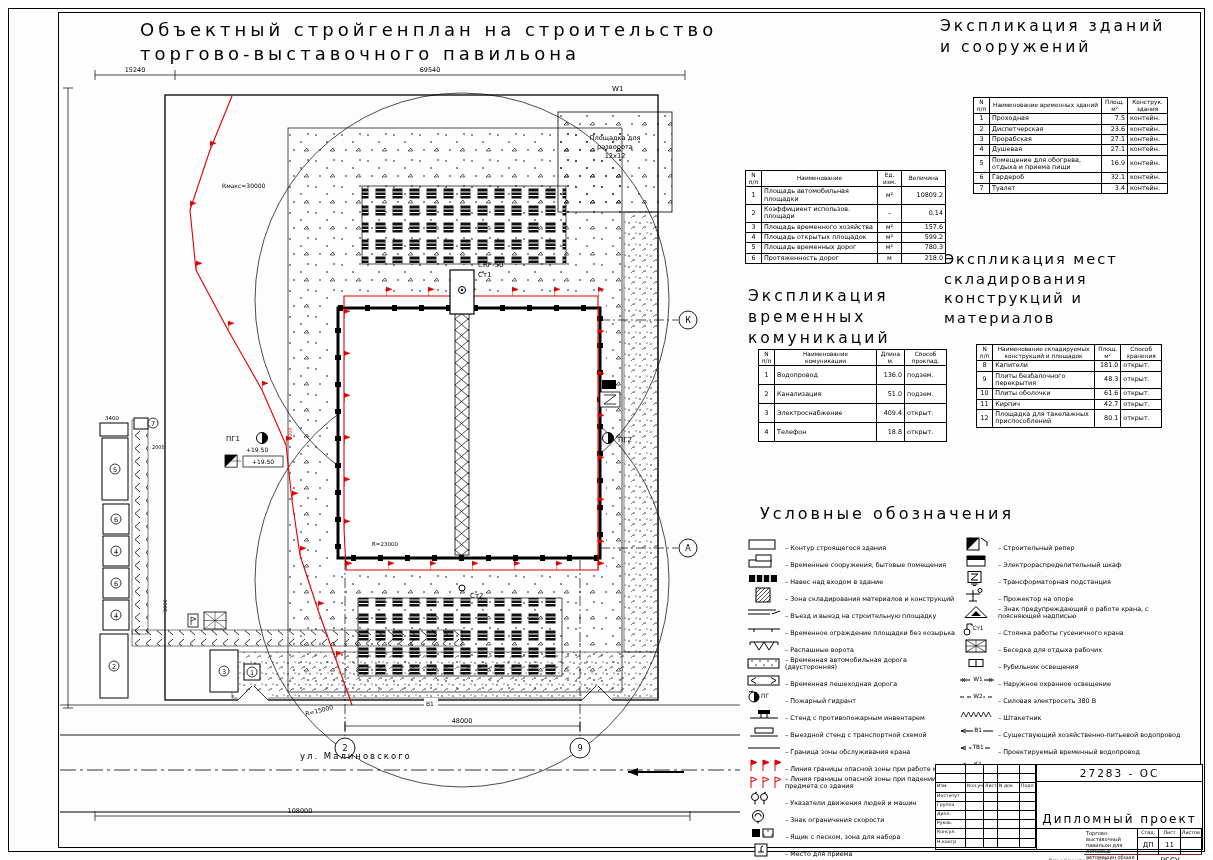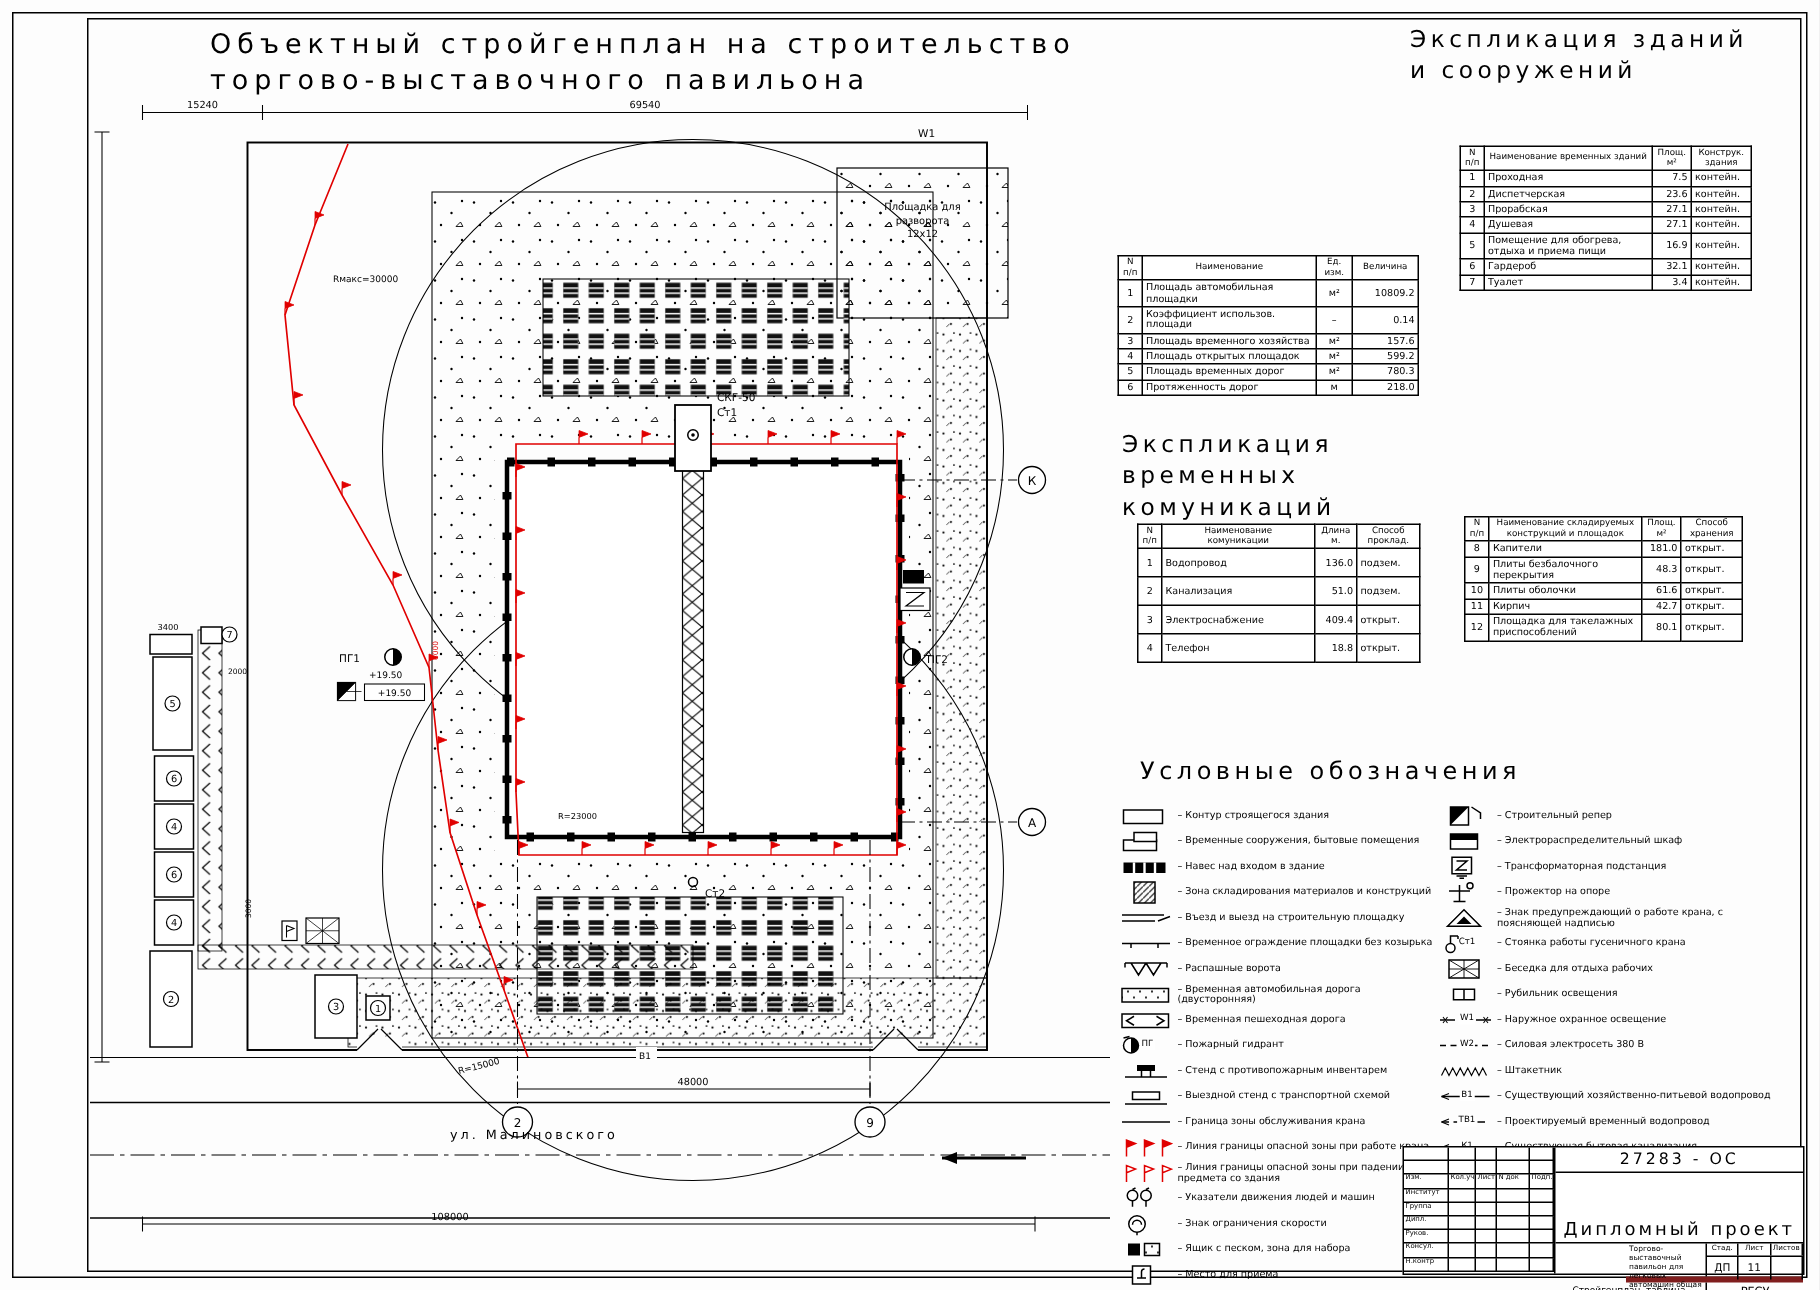--- a/index.html
+++ b/index.html
@@ -24,41 +24,41 @@
   table.dt td.c{text-align:center;}
   table.dt td.r{text-align:right;}
   .t-tep{left:745px;top:170px;width:200px;}
   .t-bld{left:973px;top:97px;width:194px;}
   .t-comm{left:758px;top:349px;width:188px;}
   .t-stor{left:976px;top:344px;width:186px;}
   
   .lcol{display:flex;flex-direction:column;}
   .lcol-left{left:745px;top:536px;width:212px;}
   .lcol-right{left:958px;top:536px;width:234px;}
-  .litem{display:flex;align-items:center;min-height:15.6px;margin-bottom:1px;}
+  .litem{display:flex;align-items:flex-end;min-height:15.6px;margin-bottom:1px;}
   .lsymbox{position:relative;width:40px;flex:0 0 40px;height:16px;}
   .lsym{width:38px;height:16px;display:block;}
   .ltag{position:absolute;left:50%;top:50%;transform:translate(-50%,-50%);
         background:#fff;font-size:5.8px;line-height:1;padding:0 1px;}
   .ltag:empty{display:none;}
   .llabel{font-size:6.4px;line-height:1.12;}
   .llabel::before{content:"– ";}
   
   .stamp{left:935px;top:764px;width:266px;height:84px;border:1.4px solid #000;display:flex;background:#fff;}
   .stamp *{box-sizing:border-box;}
   .stamp-left{flex:0 0 100px;display:grid;grid-template-columns:30px 18px 14px 22px 16px;
        grid-auto-rows:9.2px;border-right:1px solid #000;}
   .stamp-left div{border-right:1px solid #000;border-bottom:1px solid #000;font-size:4.6px;
        line-height:1;padding:1px 1px;overflow:hidden;white-space:nowrap;}
   .stamp-right{flex:1;display:flex;flex-direction:column;}
   .st-code{height:17px;border-bottom:1px solid #000;text-align:center;font-size:10.5px;
        letter-spacing:2px;line-height:17px;}
   .st-proj{height:19px;border-bottom:1px solid #000;text-align:center;font-size:12px;
        letter-spacing:2px;line-height:19px;margin-top:28px;}
-  .st-mid{height:26px;border-bottom:4px solid #7f1d1d;display:flex;margin-left:47px;}
+  .st-mid{height:26px;border-bottom:1px solid #7f1d1d;display:flex;margin-left:47px;}
   .st-desc{flex:1;font-size:5px;line-height:1.2;padding:1px 2px;border-right:1px solid #000;}
   .st-mini{flex:0 0 64px;display:flex;flex-direction:column;}
   .st-mini-h{display:flex;height:9px;border-bottom:1px solid #000;}
   .st-mini-h div,.st-mini-v div{flex:1;border-right:1px solid #000;font-size:4.8px;text-align:center;line-height:8px;}
   .st-mini-v{display:flex;flex:1;}
   .st-mini-v div{font-size:7px;line-height:15px;}
   .st-bot{flex:1;display:flex;}
   .st-title{flex:1;font-size:6px;line-height:1.25;text-align:center;padding:2px 2px;border-right:1px solid #000;}
   .st-org{flex:0 0 64px;text-align:center;font-size:7.6px;line-height:1.3;padding-top:1px;}
   .nosel{user-select:none;}
@@ -259,20 +259,24 @@
     <text x="306" y="716" font-size="6" transform="rotate(-14 306 716)">R=15000</text>
   </svg>
 
   <div class="abs arch main-title">Объектный стройгенплан на строительство
 торгово-выставочного павильона</div>
   <div class="abs arch h-bld">Экспликация зданий
 и сооружений</div>
   <div class="abs arch h-comm">Экспликация
 временных
 комуникаций</div>
+  <div class="abs arch h-stor">Экспликация мест
+складирования
+конструкций и
+материалов</div>
   <div class="abs arch h-leg">Условные обозначения</div>
 
   <table class="dt abs t-tep">
     <colgroup>
         <col style="width:16px">
         <col style="width:116px">
         <col style="width:24px">
         <col style="width:44px">
       </colgroup>
     <thead>

